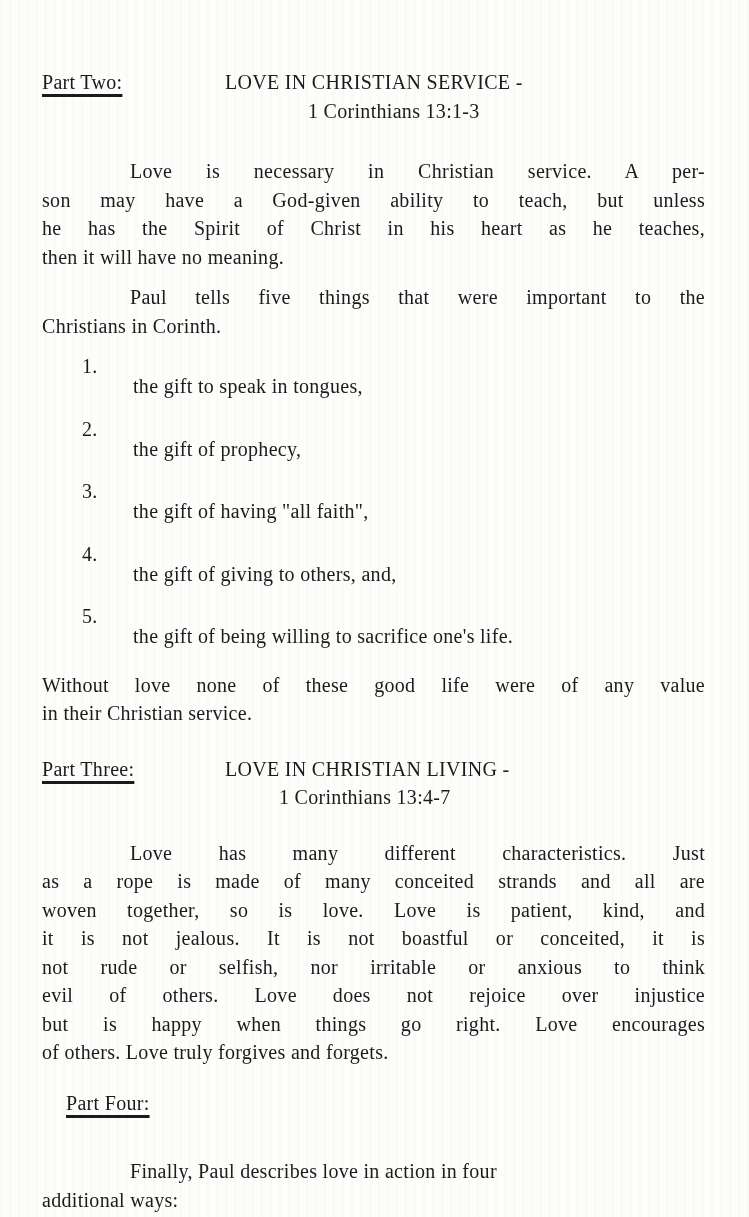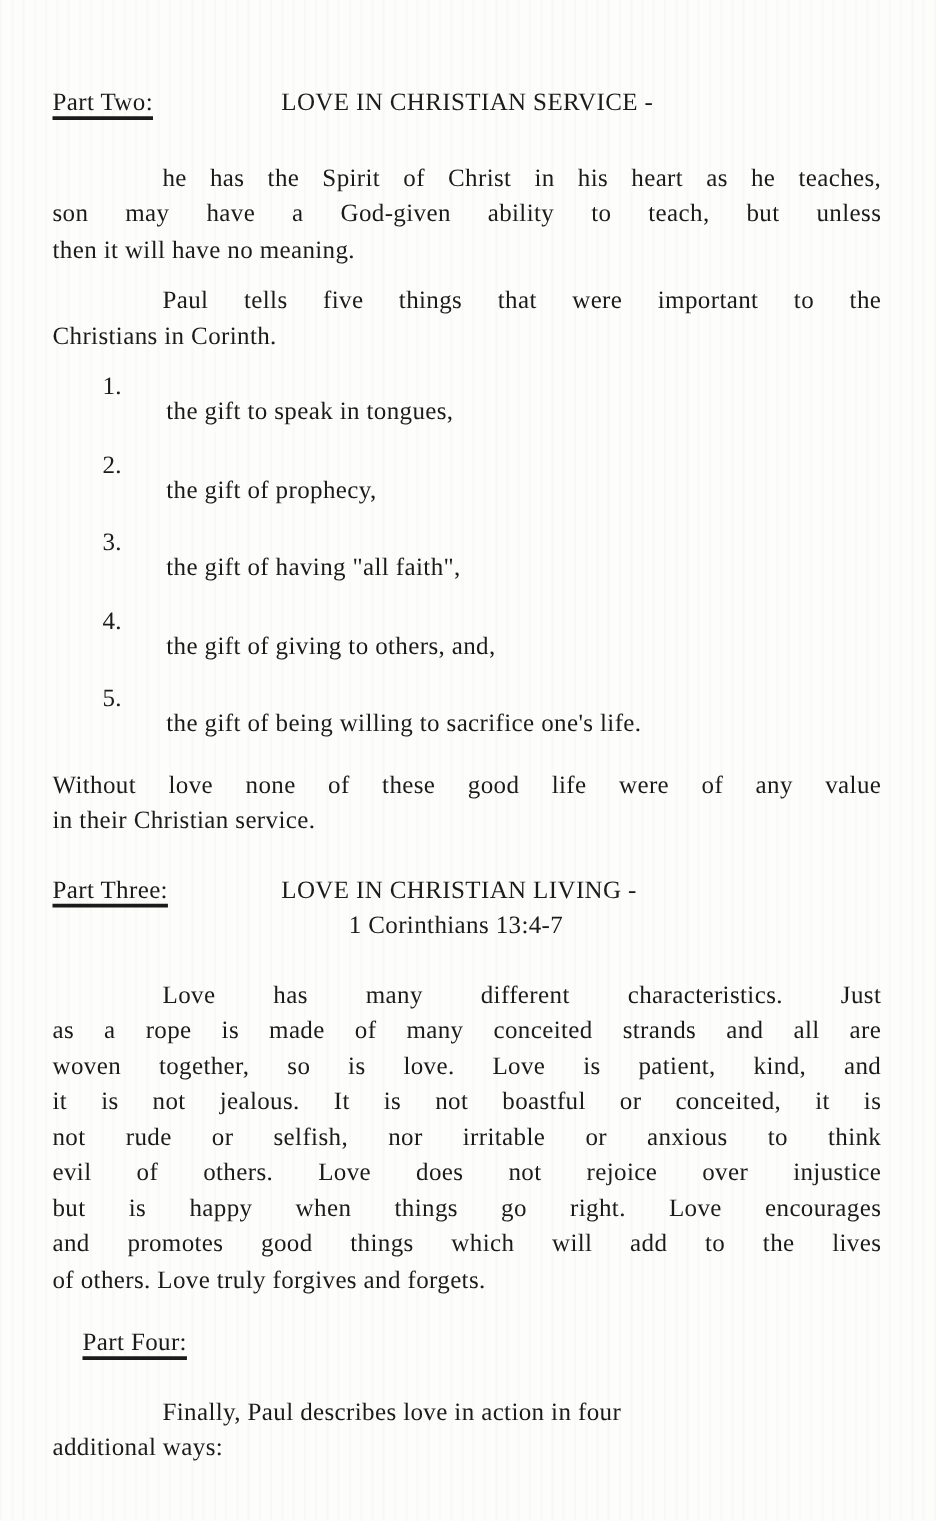--- a/index.html
+++ b/index.html
@@ -40,36 +40,38 @@
   #p2 { margin-top: 12px; }
   #gifts-list { margin-top: 12px; }
   .list-item { display: flex; margin-bottom: 14px; }
   .list-item:last-child { margin-bottom: 0; }
   .list-num { flex: 0 0 51px; margin-left: 40px; }
   .list-text { flex: 1 1 auto; white-space: nowrap; margin-top: 20px; }
   #wp { margin-top: 20px; }
   #h3 { margin-top: 27px; }
   #p3 { margin-top: 27px; }
   #h4 { margin-top: 22px; margin-left: 24px; }
-  #p4 { margin-top: 27px; }
+  #p4 { margin-top: 40px; }
   .page-number { margin-top: 39px; text-align: center; }
 </style>
 </head>
 <body>
 
 <div class="page">
 
   <div class="heading" id="h2">
     <div class="part-label"><span class="ul">Part Two:</span></div>
     <div class="section-title">LOVE IN CHRISTIAN SERVICE -</div>
   </div>
+  <div class="heading-sub sub-two">1 Corinthians 13:1-3</div>
 
   <div class="para indent" id="p1">
+      <div class="line">Love is necessary in Christian service.  A per-</div>
+      <div class="line">son may have a God-given ability to teach,  but unless</div>
       <div class="line">he has the Spirit of Christ in his heart as he teaches,</div>
-      <div class="line">son may have a God-given ability to teach,  but unless</div>
       <div class="line">then it will have no meaning.</div>
     </div>
 
   <div class="para indent" id="p2">
       <div class="line">Paul tells five things that were important to the</div>
       <div class="line">Christians in Corinth.</div>
     </div>
 
   <div id="gifts-list">
     <div class="list-item">
@@ -106,21 +108,20 @@
   <div class="heading-sub sub-three">1 Corinthians 13:4-7</div>
 
   <div class="para indent" id="p3">
       <div class="line">Love has many different characteristics.  Just</div>
       <div class="line">as a rope is made of many conceited strands and all are</div>
       <div class="line">woven together, so is love. Love is patient, kind, and</div>
       <div class="line">it is not jealous.  It is not boastful or conceited, it is</div>
       <div class="line">not rude or selfish,  nor irritable or anxious to think</div>
       <div class="line">evil of others.  Love does not rejoice over injustice</div>
       <div class="line">but is happy when things go right.  Love encourages</div>
-      <div class="line">and promotes good things which will add to the lives</div>
       <div class="line">of others.  Love truly forgives and forgets.</div>
     </div>
 
   <div class="heading" id="h4">
     <div class="part-label"><span class="ul">Part Four:</span></div>
   </div>
 
   <div class="para plain indent" id="p4">
       <div class="line">Finally,  Paul describes love in action in four</div>
       <div class="line">additional ways:</div>

